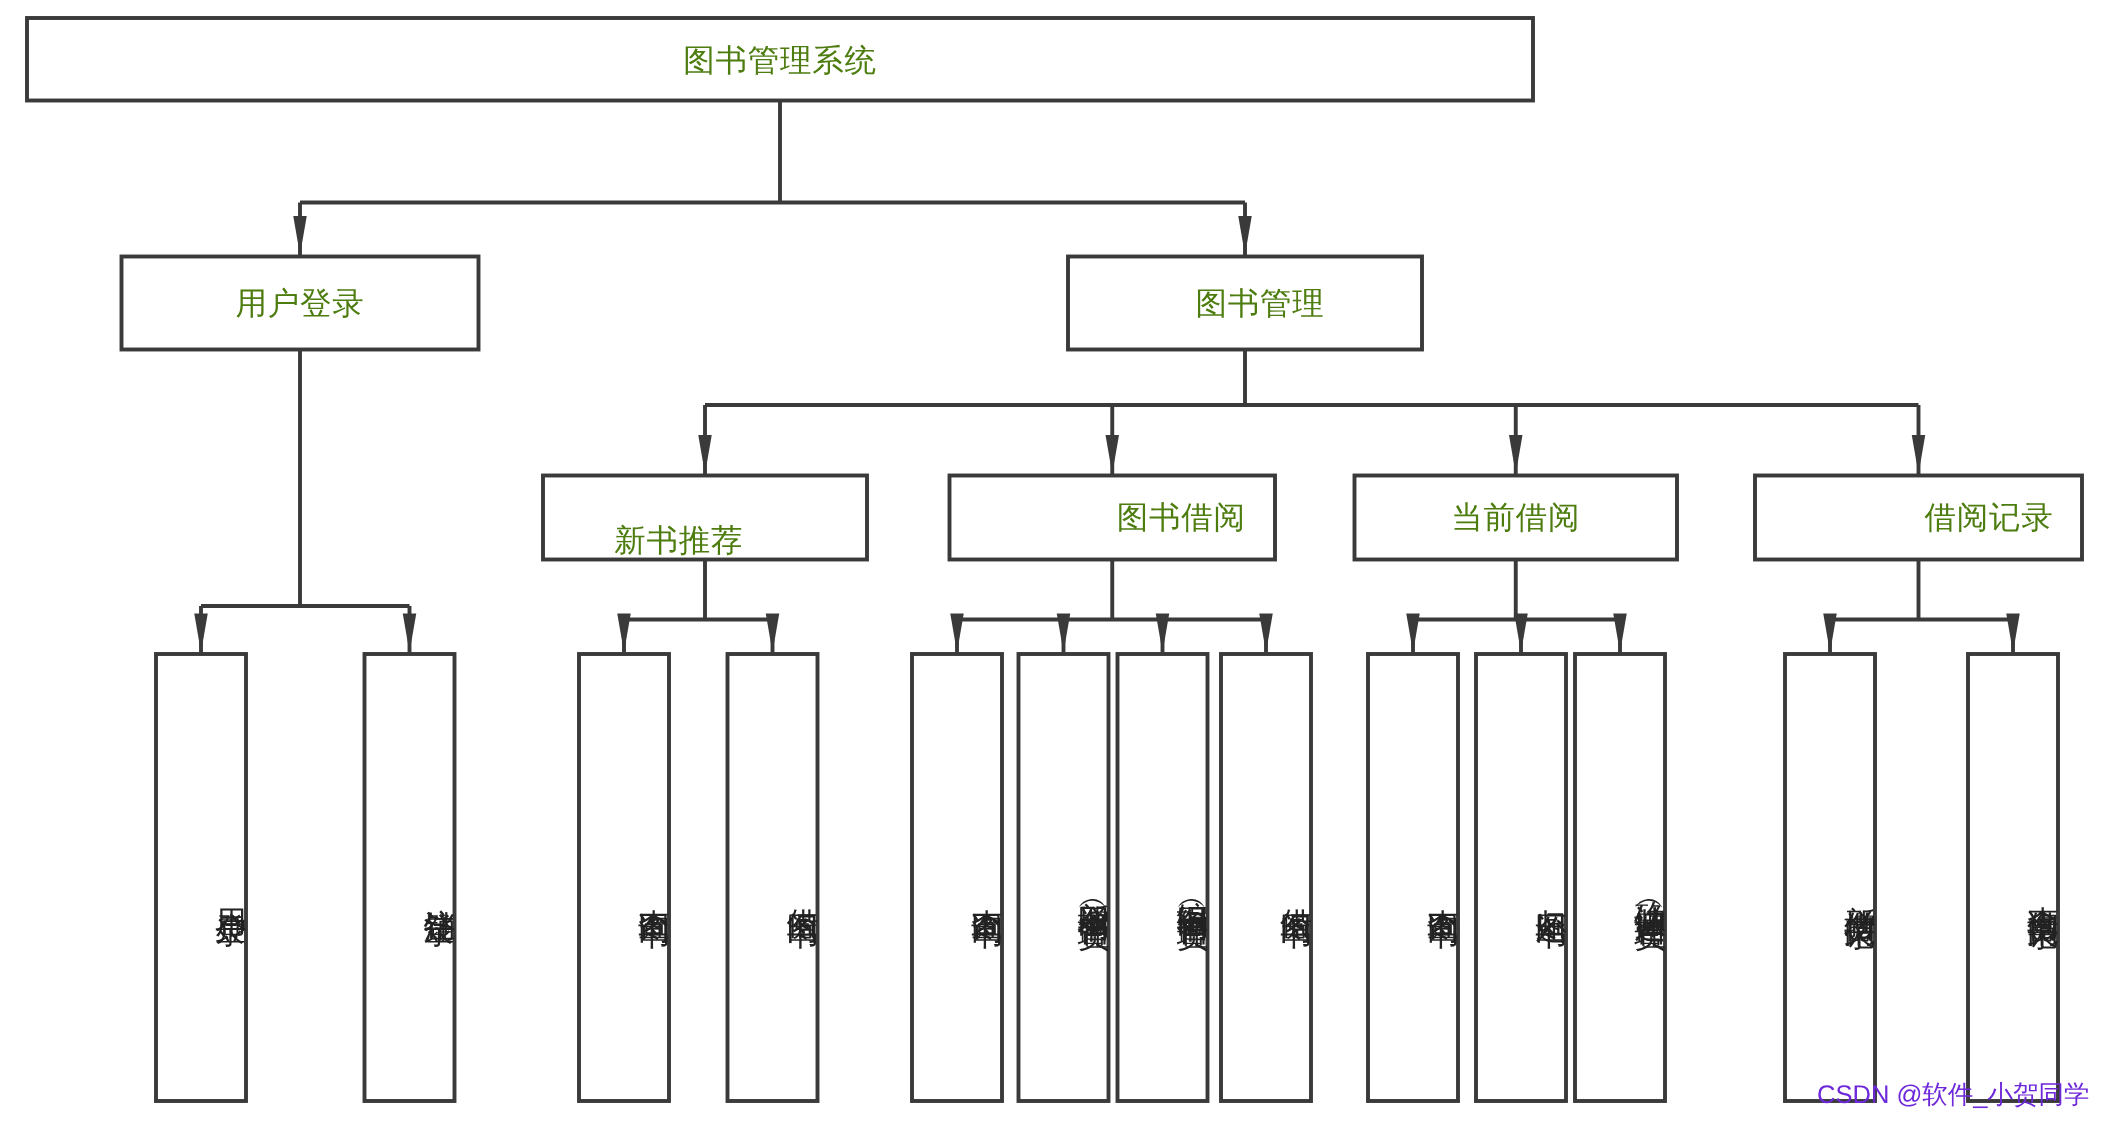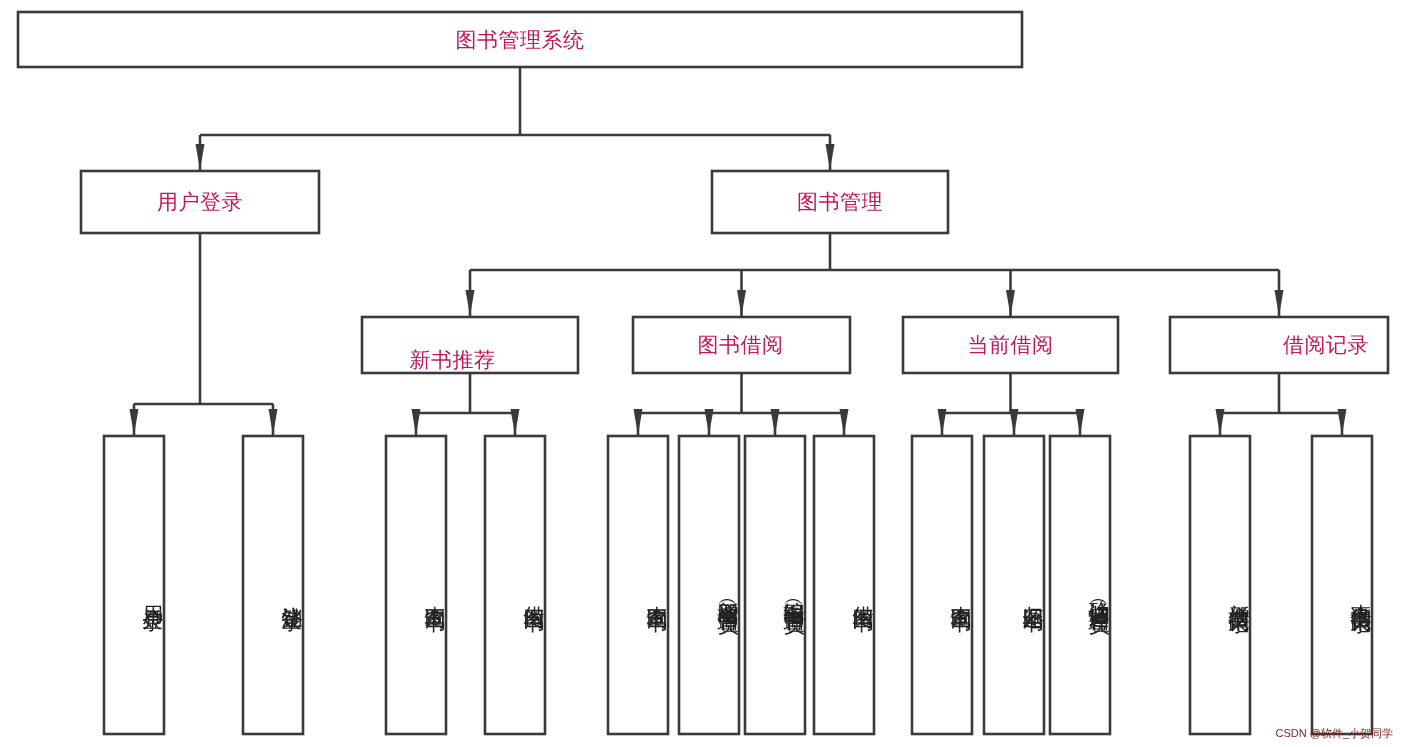--- a/index.html
+++ b/index.html
@@ -39,21 +39,21 @@
   }
   .arrow-head {
     fill: #3a3a3a;
     stroke: none;
   }
   .node-label-h {
     position: absolute;
     display: flex;
     align-items: center;
     justify-content: center;
-    color: #be185d;
+    color: #4d7c0f;
     font-size: 21px;
     letter-spacing: 0.5px;
     white-space: nowrap;
     pointer-events: none;
   }
   .node-label-v {
     position: absolute;
     display: flex;
     align-items: flex-start;
     justify-content: center;
@@ -63,22 +63,22 @@
     text-orientation: upright;
     letter-spacing: 2px;
     line-height: 1;
     white-space: nowrap;
     pointer-events: none;
   }
   .watermark {
     position: absolute;
     right: 12px;
     bottom: 6px;
-    font-size: 11px;
-    color: #7f1d1d;
+    font-size: 17px;
+    color: #6d28d9;
     white-space: nowrap;
     pointer-events: none;
   }
 </style>
 </head>
 <body>
 
 <div id="diagram-root">
 
   <svg id="flow-svg" viewBox="0 0 1405 747">
@@ -158,21 +158,21 @@
         <rect x="1190" y="436" width="60" height="298" class="node-rect"></rect>
         <rect x="1312" y="436" width="60" height="298" class="node-rect"></rect>
       </g>
   </svg>
 
   <div id="labels-layer">
       <div class="node-label-h" style="left: 18px; top: 12px; width: 1004px; height: 55px;">图书管理系统</div>
       <div class="node-label-h" style="left: 81px; top: 171px; width: 238px; height: 62px;">用户登录</div>
       <div class="node-label-h" style="left: 712px; top: 171px; width: 236px; height: 62px; margin-left: 10px;">图书管理</div>
       <div class="node-label-h" style="left: 362px; top: 332px; width: 181px; height: 56px;">新书推荐</div>
-      <div class="node-label-h" style="left: 613px; top: 317px; width: 255px; height: 56px;">图书借阅</div>
+      <div class="node-label-h" style="left: 660px; top: 317px; width: 255px; height: 56px;">图书借阅</div>
       <div class="node-label-h" style="left: 903px; top: 317px; width: 215px; height: 56px; border-radius: 23px;">当前借阅</div>
       <div class="node-label-h" style="left: 1170px; top: 317px; width: 216px; height: 56px; margin-left: 48px;">借阅记录</div>
       <div class="node-label-v" style="left: 104px; top: 436px; width: 60px; height: 298px; padding-top: 16px; box-sizing: border-box;">用户登录</div>
       <div class="node-label-v" style="left: 243px; top: 436px; width: 60px; height: 298px; padding-top: 16px; box-sizing: border-box;">注销登录</div>
       <div class="node-label-v" style="left: 386px; top: 436px; width: 60px; height: 298px; padding-top: 16px; box-sizing: border-box;">查询图书</div>
       <div class="node-label-v" style="left: 485px; top: 436px; width: 60px; height: 298px; padding-top: 16px; box-sizing: border-box;">借阅图书</div>
       <div class="node-label-v" style="left: 608px; top: 436px; width: 60px; height: 298px; padding-top: 16px; box-sizing: border-box;">查询图书</div>
       <div class="node-label-v" style="left: 679px; top: 436px; width: 60px; height: 298px; padding-top: 16px; box-sizing: border-box;">新增图书（管理员）</div>
       <div class="node-label-v" style="left: 745px; top: 436px; width: 60px; height: 298px; padding-top: 16px; box-sizing: border-box;">编辑图书（管理员）</div>
       <div class="node-label-v" style="left: 814px; top: 436px; width: 60px; height: 298px; padding-top: 16px; box-sizing: border-box;">借阅图书</div>

